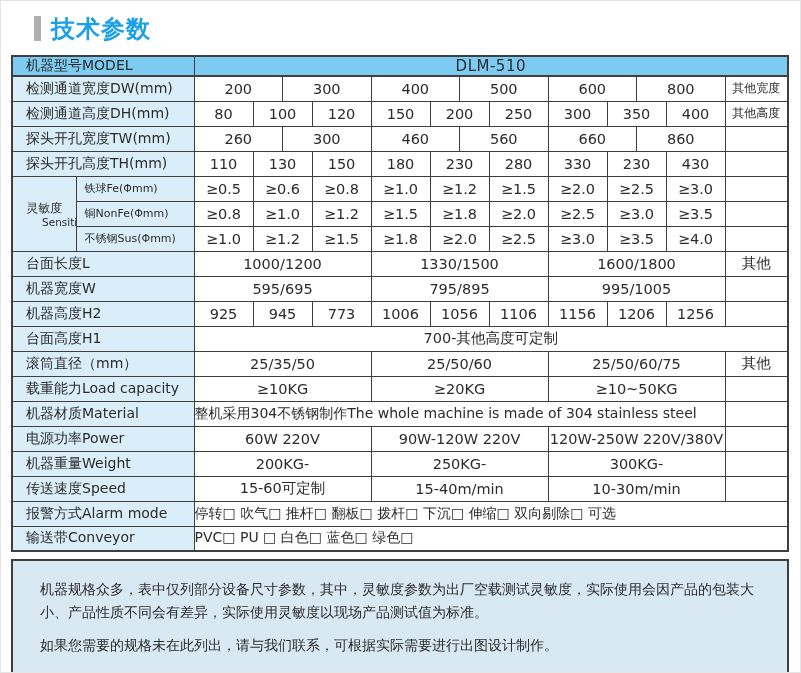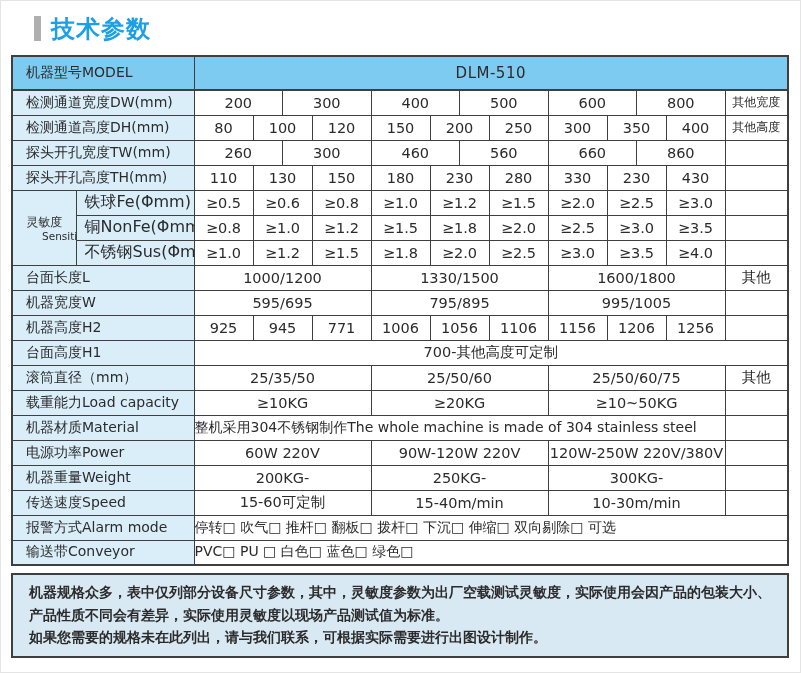--- a/index.html
+++ b/index.html
@@ -14,33 +14,33 @@
 
   .title-row{display:flex;align-items:center;margin:13px 0 0 33px;height:29px;}
   .accent-bar{width:7px;height:25px;background:var(--bar_gray);margin-right:10px;}
   h1.page-title{font-size:24px;font-weight:bold;color:var(--accent_blue);margin:0;letter-spacing:1px;}
 
   table.spec{border-collapse:collapse;table-layout:fixed;width:778px;margin:12px 0 0 10px;
              border:2px solid var(--border_dark);}
   .spec th,.spec td{border:1px solid var(--border_dark);height:25px;padding:0;font-weight:normal;
              overflow:hidden;white-space:nowrap;}
   .spec th.label{background:var(--label_bg);text-align:left;padding-left:13px;font-size:14px;}
-  .spec th.label.sub{font-size:16px;padding-left:8px;}
+  .spec th.label.sub{font-size:11px;padding-left:8px;}
   .spec th.group{background:var(--label_bg);text-align:center;vertical-align:middle;padding:0 1px;}
   .gzh{font-size:12px;line-height:17px;}
   .gen{font-size:10.5px;line-height:11px;padding-left:28px;}
   .spec td{text-align:center;font-size:14.5px;}
   .spec td.small{font-size:12px;margin-top:32px;}
   .spec td.left{text-align:left;font-size:14px;}
-  .spec tr.header-row th,.spec tr.header-row td{background:var(--header_row_bg);height:34px;border-bottom-width:2px;}
+  .spec tr.header-row th,.spec tr.header-row td{background:var(--header_row_bg);height:20px;border-bottom-width:2px;}
   .spec tr.header-row td{font-size:15px;font-weight:400;letter-spacing:.5px;}
 
   .notes{margin:7px 0 0 10px;width:778px;border:2px solid var(--border_dark);
          background:var(--notes_bg);padding:6px 14px 7px 16px;font-size:14px;line-height:1.62;}
-  .notes p{margin:0;font-weight:bold;}
+  .notes p{margin:11px;}
 </style>
 </head>
 <body>
 
 <div class="page">
 
   <div class="title-row">
     <span class="accent-bar"></span>
     <h1 class="page-title">技术参数</h1>
   </div>
@@ -174,21 +174,21 @@
           <th colspan="2" class="label">机器宽度W</th>
           <td colspan="6">595/695</td>
           <td colspan="6">795/895</td>
           <td colspan="6">995/1005</td>
           <td colspan="1"></td>
         </tr>
         <tr>
           <th colspan="2" class="label">机器高度H2</th>
           <td colspan="2">925</td>
           <td colspan="2">945</td>
-          <td colspan="2">771</td>
+          <td colspan="2">773</td>
           <td colspan="2">1006</td>
           <td colspan="2">1056</td>
           <td colspan="2">1106</td>
           <td colspan="2">1156</td>
           <td colspan="2">1206</td>
           <td colspan="2">1256</td>
           <td colspan="1"></td>
         </tr>
         <tr>
           <th colspan="2" class="label">台面高度H1</th>

